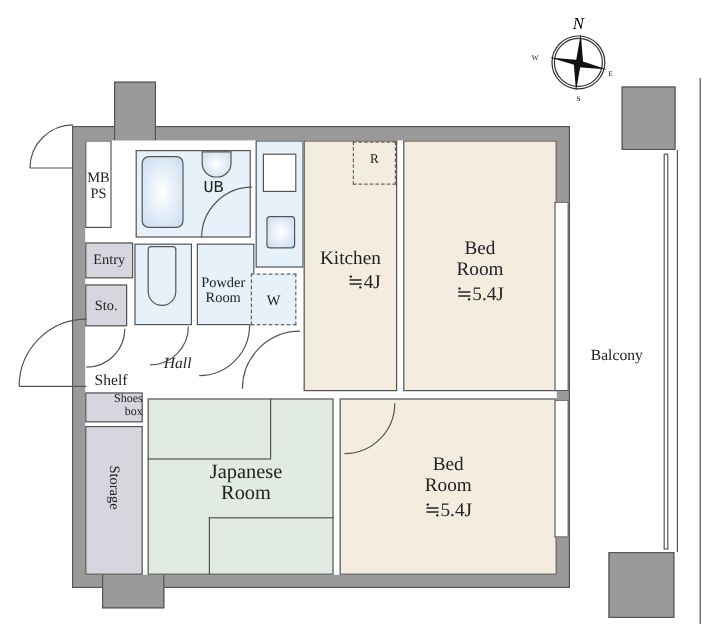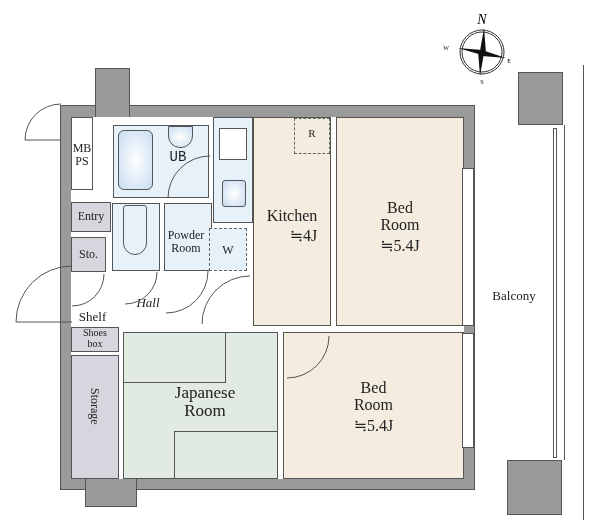--- a/index.html
+++ b/index.html
@@ -61,21 +61,21 @@
 
 <div class="abs beige room" style="left:336px;top:117px;width:128px;height:209px;"></div>
 <div class="lbl" style="left:336px;top:200px;width:128px;font-size:16px;">Bed
 Room</div>
 <div class="lbl" style="left:336px;top:238px;width:128px;font-size:16px;">≒5.4J</div>
 
 <div class="lbl" style="left:70px;top:310px;width:45px;font-size:13px;">Shelf</div>
 <div class="lbl" style="left:128px;top:296px;width:40px;font-size:13px;font-style:italic;">Hall</div>
 
 <div class="abs gray room" style="left:71px;top:327px;width:48px;height:25px;"></div>
-<div class="lbl" style="left:71px;top:328px;width:48px;font-size:10px;">Shoes
+<div class="lbl" style="left:71px;top:328px;width:48px;font-size:10px;text-align:right;">Shoes
 box</div>
 
 <div class="abs gray room" style="left:71px;top:355px;width:48px;height:124px;"></div>
 <div class="lbl" style="left:56px;top:400px;width:78px;font-size:12px;transform:rotate(90deg);">Storage</div>
 
 <div class="abs green room" style="left:123px;top:332px;width:155px;height:147px;"></div>
 <div class="abs" style="left:123px;top:382px;width:103px;height:0;border-top:1px solid #555;"></div>
 <div class="abs" style="left:225px;top:332px;width:0;height:50px;border-left:1px solid #555;"></div>
 <div class="abs" style="left:174px;top:431px;width:104px;height:0;border-top:1px solid #555;"></div>
 <div class="abs" style="left:174px;top:431px;width:0;height:48px;border-left:1px solid #555;"></div>

